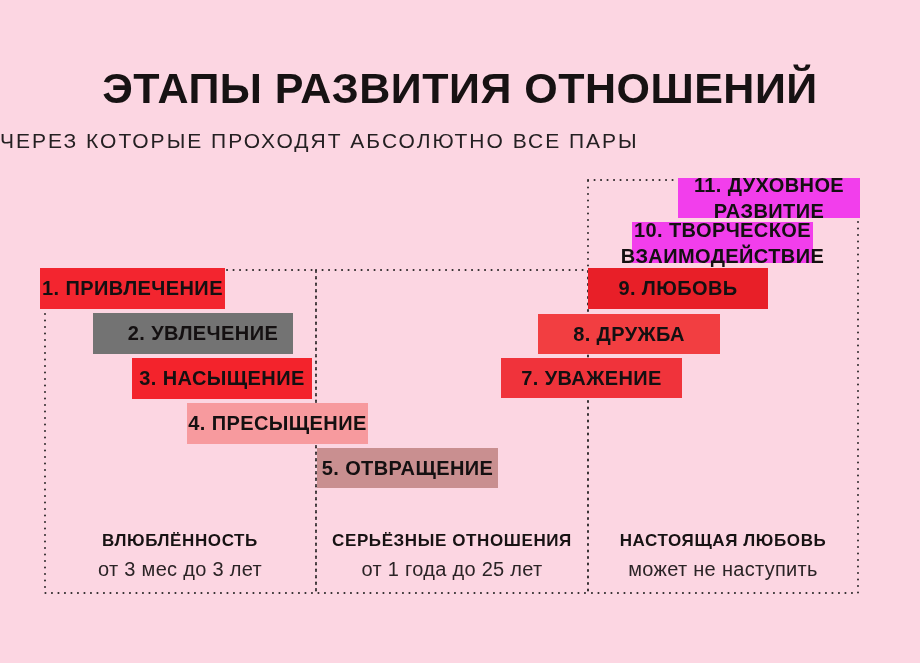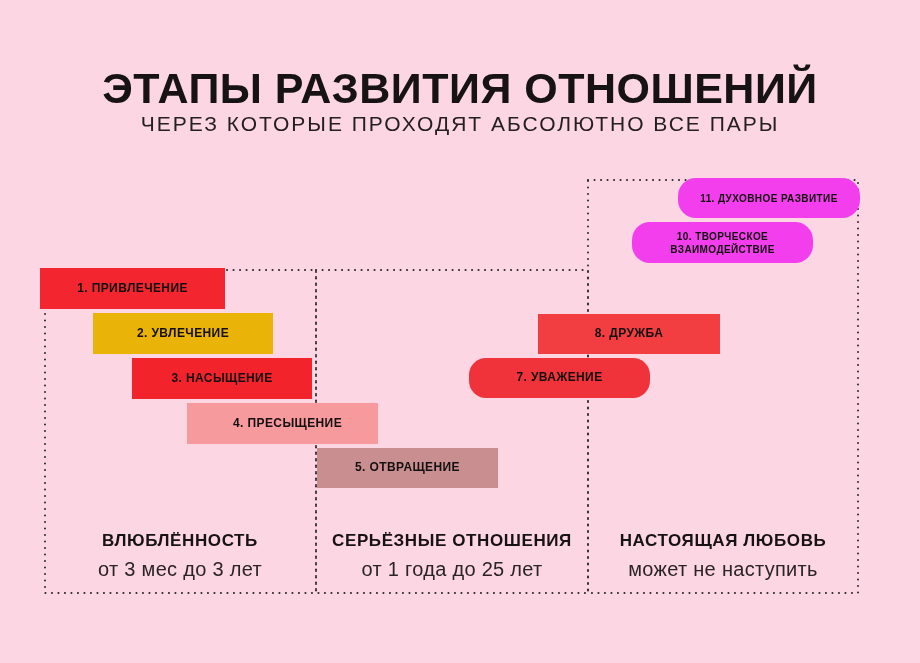--- a/index.html
+++ b/index.html
@@ -17,51 +17,51 @@
   .title {
     position: absolute; top: 66px; left: 0;
     width: 100%; margin: 0;
     text-align: center;
     font-size: 43px; font-weight: 700;
     letter-spacing: 0.5px;
     color: #171213;
     line-height: 44px;
   }
   .subtitle {
-    position: absolute; top: 112px; left: 0;
+    position: absolute; top: 129px; left: 0;
     width: 100%;
-    text-align: center;
+    text-align: left;
     font-size: 21px; font-weight: 500;
     letter-spacing: 2px;
     color: #242022;
     line-height: 23px;
   }
   .boundaries {
     position: absolute; left: 0; top: 0;
     width: 920px; height: 663px;
     z-index: 1;
   }
   .stage {
     position: absolute; z-index: 2;
     display: flex; align-items: center; justify-content: center;
     text-align: center;
     font-weight: 700;
-    font-size: 12px;
+    font-size: 20px;
     letter-spacing: 0.4px;
     color: #141011;
     line-height: 1.15;
   }
-  .stage.two-line { font-size: 10px; line-height: 1.3; padding: 0 8px; box-sizing: border-box; border-radius: 18px; }
+  .stage.two-line { font-size: 20px; line-height: 1.3; padding: 0 8px; box-sizing: border-box; }
   .s1  { left: 40px;  top: 268px; width: 185px; height: 41px; }
   .s2  { left: 93px;  top: 313px; width: 180px; height: 41px; }
   .s3  { left: 132px; top: 358px; width: 180px; height: 41px; }
-  .s4  { left: 187px; top: 403px; width: 181px; height: 41px; padding-left: 10px; }
+  .s4  { left: 187px; top: 403px; width: 181px; height: 41px; }
   .s5  { left: 317px; top: 448px; width: 181px; height: 40px; }
   .s6  { left: 445px; top: 401px; width: 182px; height: 41px; }
-  .s7  { left: 469px; top: 358px; width: 181px; height: 40px; border-radius: 17px; }
+  .s7  { left: 501px; top: 358px; width: 181px; height: 40px; }
   .s8  { left: 538px; top: 314px; width: 182px; height: 40px; }
   .s9  { left: 588px; top: 268px; width: 180px; height: 41px; }
   .s10 { left: 632px; top: 222px; width: 181px; height: 41px; }
   .s11 { left: 678px; top: 178px; width: 182px; height: 40px; }
   .phase {
     position: absolute; z-index: 2;
     text-align: center;
   }
   .p1 { left: 44px;  top: 531px; width: 272px; }
   .p2 { left: 316px; top: 531px; width: 272px; }
@@ -88,26 +88,27 @@
   <h1 class="title">ЭТАПЫ РАЗВИТИЯ ОТНОШЕНИЙ</h1>
   <div class="subtitle">ЧЕРЕЗ КОТОРЫЕ ПРОХОДЯТ АБСОЛЮТНО ВСЕ ПАРЫ</div>
 
   <svg class="boundaries" width="920" height="663" viewBox="0 0 920 663" xmlns="http://www.w3.org/2000/svg">
     <rect x="45" y="270" width="271" height="323" fill="none" stroke-width="2" stroke-dasharray="0.1 6.4" stroke-linecap="round" stroke="#2E2A2B"></rect>
     <rect x="316" y="270" width="272" height="323" fill="none" stroke-width="2" stroke-dasharray="0.1 6.4" stroke-linecap="round" stroke="#2E2A2B"></rect>
     <rect x="588" y="180" width="270" height="413" fill="none" stroke-width="2" stroke-dasharray="0.1 6.4" stroke-linecap="round" stroke="#2E2A2B"></rect>
   </svg>
 
   <div class="stage s1" style="background-color: rgb(243, 37, 47);">1. ПРИВЛЕЧЕНИЕ</div>
-  <div class="stage s2" style="background-color: #eab308;">2. УВЛЕЧЕНИЕ</div>
+  <div class="stage s2" style="background-color: #737373; padding-left: 20px;">2. УВЛЕЧЕНИЕ</div>
   <div class="stage s3" style="background-color: rgb(243, 35, 44);">3. НАСЫЩЕНИЕ</div>
   <div class="stage s4" style="background-color: rgb(247, 154, 158);">4. ПРЕСЫЩЕНИЕ</div>
   <div class="stage s5" style="background-color: rgb(201, 143, 144); text-align: right;">5. ОТВРАЩЕНИЕ</div>
   <div class="stage s7" style="background-color: rgb(240, 51, 59);">7. УВАЖЕНИЕ</div>
   <div class="stage s8" style="background-color: rgb(242, 62, 65); text-align: right;">8. ДРУЖБА</div>
+  <div class="stage s9" style="background-color: rgb(232, 31, 40);">9. ЛЮБОВЬ</div>
   <div class="stage s10 two-line" style="background-color: rgb(242, 62, 236);">10. ТВОРЧЕСКОЕ ВЗАИМОДЕЙСТВИЕ</div>
   <div class="stage s11 two-line" style="background-color: rgb(242, 62, 236);">11. ДУХОВНОЕ РАЗВИТИЕ</div>
 
   <div class="phase p1">
     <div class="phase-name">ВЛЮБЛЁННОСТЬ</div>
     <div class="phase-duration">от 3 мес до 3 лет</div>
   </div>
   <div class="phase p2">
     <div class="phase-name">СЕРЬЁЗНЫЕ ОТНОШЕНИЯ</div>
     <div class="phase-duration">от 1 года до 25 лет</div>

